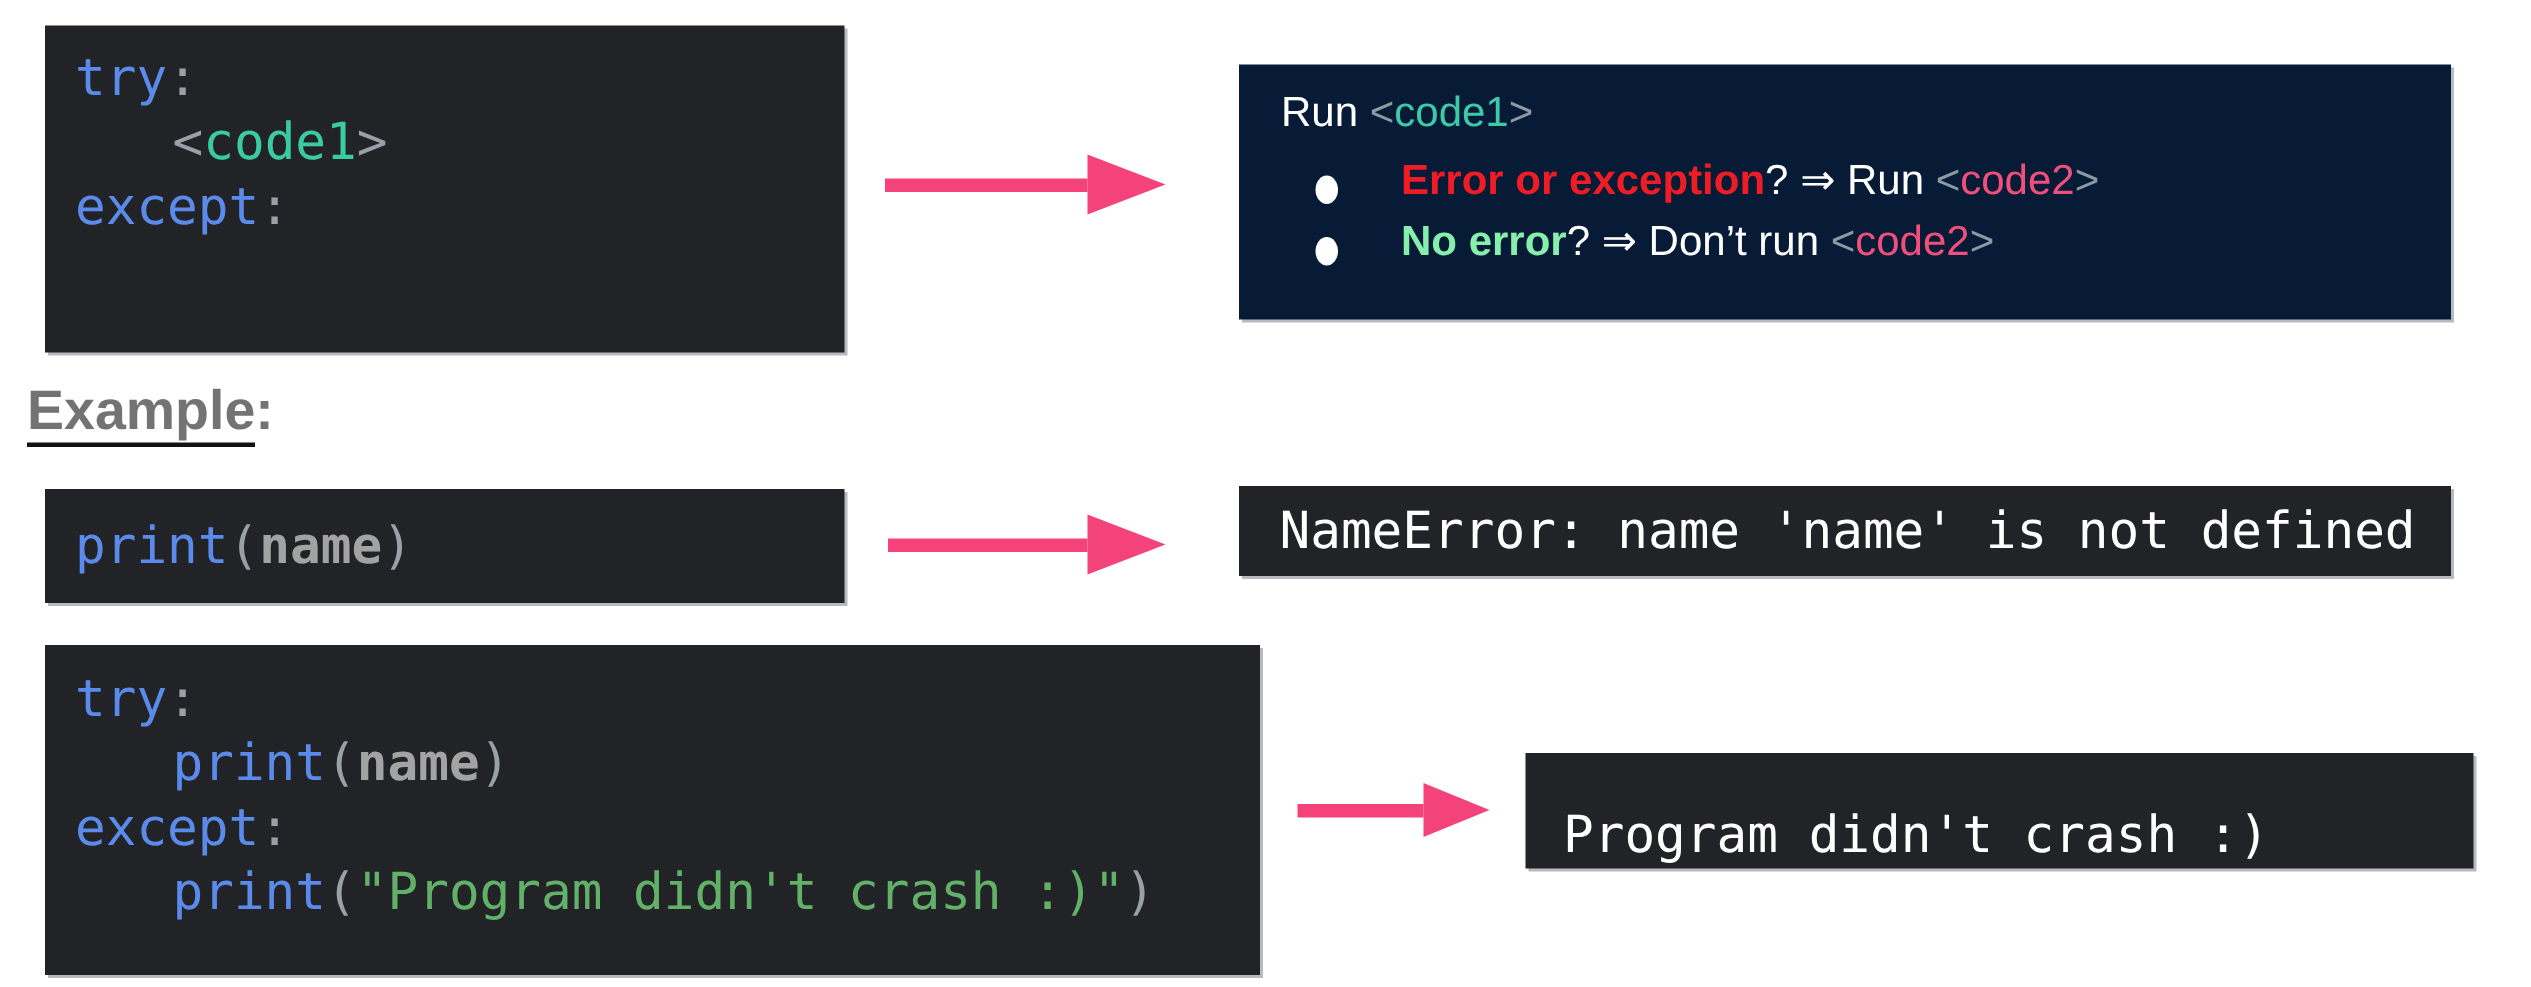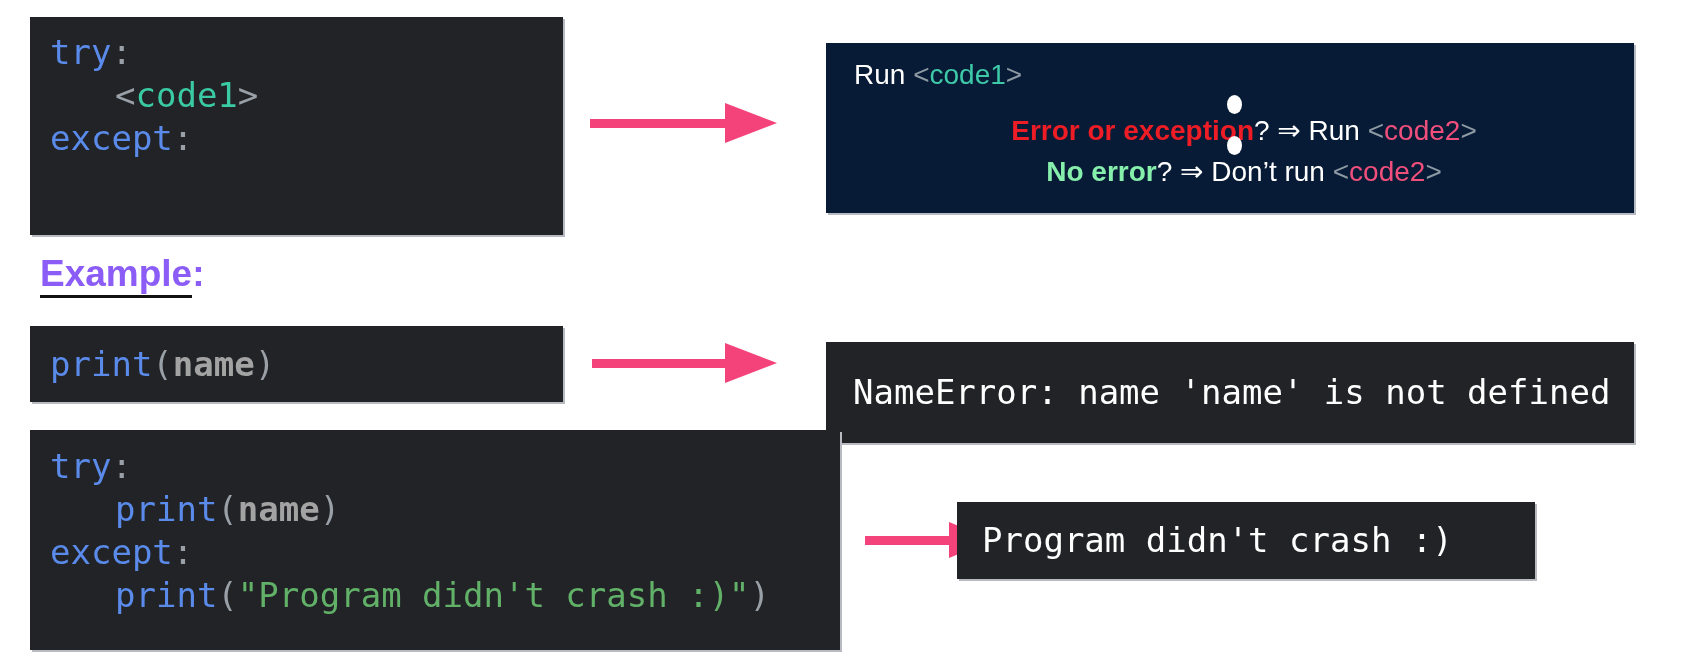--- a/index.html
+++ b/index.html
@@ -27,36 +27,36 @@
   .str  { color:#62b168; }
   .arg  { color:#a3a3a3; font-weight:bold; }
 
   
   .navy-block {
     position:absolute; left:826px; top:43px; width:808px; height:170px;
     background:#071b36; box-shadow:2px 2px 0 #b7bac0;
     color:#ffffff; font-size:28px; padding:11px 0 0 28px;
   }
   .nb-line { line-height:41px; white-space:pre; }
-  .nb-bullet { display:flex; align-items:center; height:41px;flex-direction:column; }
+  .nb-bullet { display:flex; align-items:flex-end; height:41px; }
   .dot {
     width:15px; height:19px; border-radius:50%; background:#ffffff;
     margin:0 42px 0 23px; flex:0 0 auto;
   }
   .nb-text { white-space:pre; }
   .red   { color:#ee1c25; font-weight:bold; }
   .green { color:#86efac; font-weight:bold; }
   .pn-n   { color:#8d99a3; }
   .teal-n { color:#3ec9a8; }
   .pink-n { color:#f04f7c; }
 
   
   .heading {
-    position:absolute; left:40px; top:252px;
-    font-size:37px; font-weight:bold; color:#8b5cf6; line-height:44px;
+    position:absolute; left:18px; top:252px;
+    font-size:37px; font-weight:bold; color:#737373; line-height:44px;
   }
   .heading .uword { border-bottom:3px solid #121212; padding-bottom:1px; }
 
   
   .arrow { position:absolute; display:flex; align-items:center; height:40px; }
   .arrow .shaft { flex:1; height:9px; background:#f4437a; }
   .arrow .head {
     width:0; height:0; flex:0 0 auto;
     border-top:20px solid transparent; border-bottom:20px solid transparent;
     border-left:52px solid #f4437a;
@@ -95,33 +95,33 @@
 
   <div class="code-block vcenter" style="left:30px; top:326px; width:533px; height:76px; padding-left:20px;">
     <div class="code-line"><span class="kw">print</span><span class="pn">(</span><span class="arg">name</span><span class="pn">)</span></div>
   </div>
 
   <div class="arrow" style="left:592px; top:343px; width:185px;">
     <div class="shaft"></div>
     <div class="head"></div>
   </div>
 
-  <div class="code-block vcenter" style="left:826px; top:324px; width:808px; height:101px; padding-left:27px;margin-top:18px;">
+  <div class="code-block vcenter" style="left:826px; top:324px; width:808px; height:60px; padding-left:27px;">
     <div class="code-line">NameError: name 'name' is not defined</div>
   </div>
 
   <div class="code-block" style="left:30px; top:430px; width:810px; height:220px; padding:15px 0 0 20px;">
     <div class="code-line"><span class="kw">try</span><span class="pn">:</span></div>
     <div class="code-line ind"><span class="kw">print</span><span class="pn">(</span><span class="arg">name</span><span class="pn">)</span></div>
     <div class="code-line"><span class="kw">except</span><span class="pn">:</span></div>
     <div class="code-line ind"><span class="kw">print</span><span class="pn">(</span><span class="str">"Program didn't crash :)"</span><span class="pn">)</span></div>
   </div>
 
   <div class="arrow small" style="left:865px; top:520px; width:128px;">
     <div class="shaft"></div>
     <div class="head"></div>
   </div>
 
-  <div class="code-block vcenter" style="left:957px; top:502px; width:578px; height:77px; padding-left:25px;">
+  <div class="code-block vcenter" style="left:1017px; top:502px; width:632px; height:77px; padding-left:25px;align-items:flex-end;">
     <div class="code-line">Program didn't crash :)</div>
   </div>
 
 </div>
 
 </body></html>

